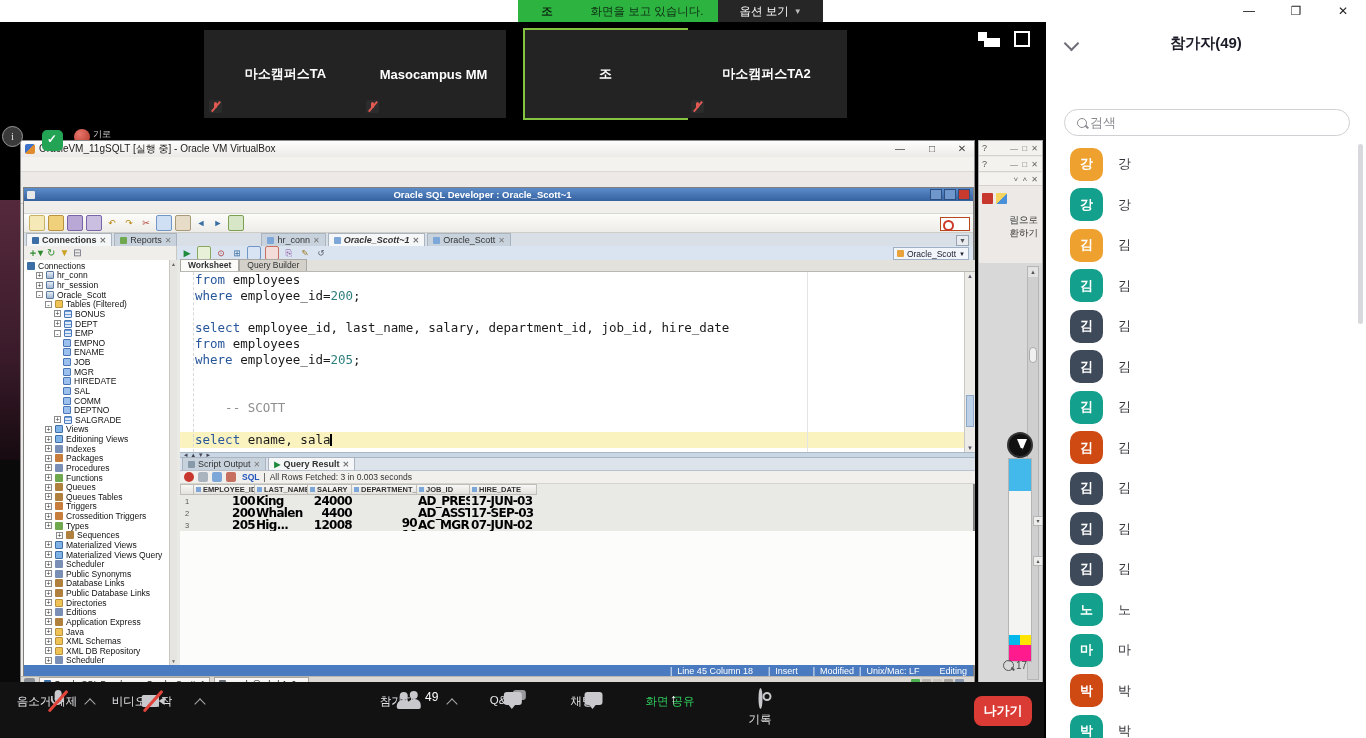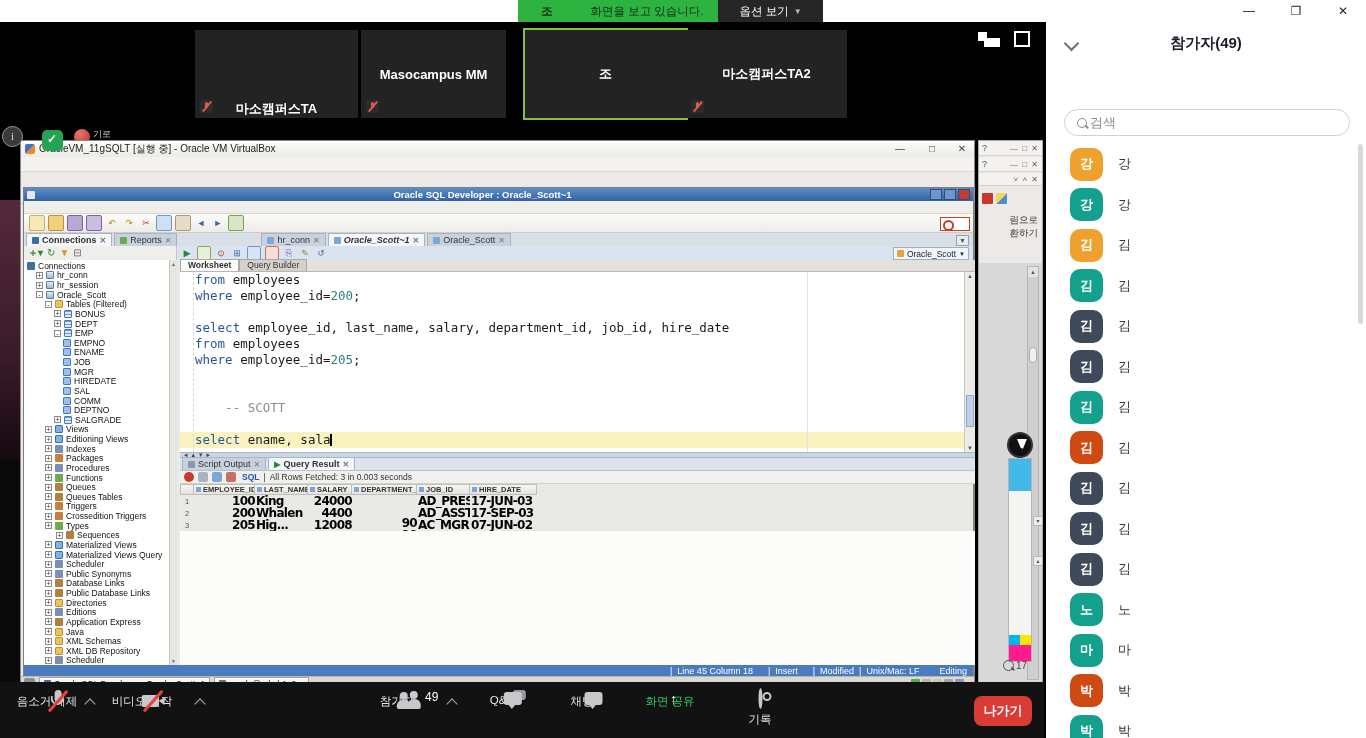--- a/index.html
+++ b/index.html
@@ -259,21 +259,21 @@
       <span class="bmsg">화면을 보고 있습니다.</span>
     </div>
     <div class="bopt">
       <span>옵션 보기</span>
         <i>▼</i>
     </div>
   </div>
 
   <div>
 
-  <div class="abs vtile" style="left: 195px; width: 163px; align-items: flex-end;">
+  <div class="abs vtile" style="left: 204px; width: 163px;">
         <span class="vname">마소캠퍼스TA</span>
         <span class="vmute"></span>
       </div>
       <div class="abs vtile" style="left: 361px; width: 145px;">
         <span class="vname">Masocampus MM</span>
         <span class="vmute"></span>
       </div>
       <div class="abs vtile active" style="left: 523px; width: 161px; top: 28px; height: 88px;">
         <span class="vname">조</span>
 

